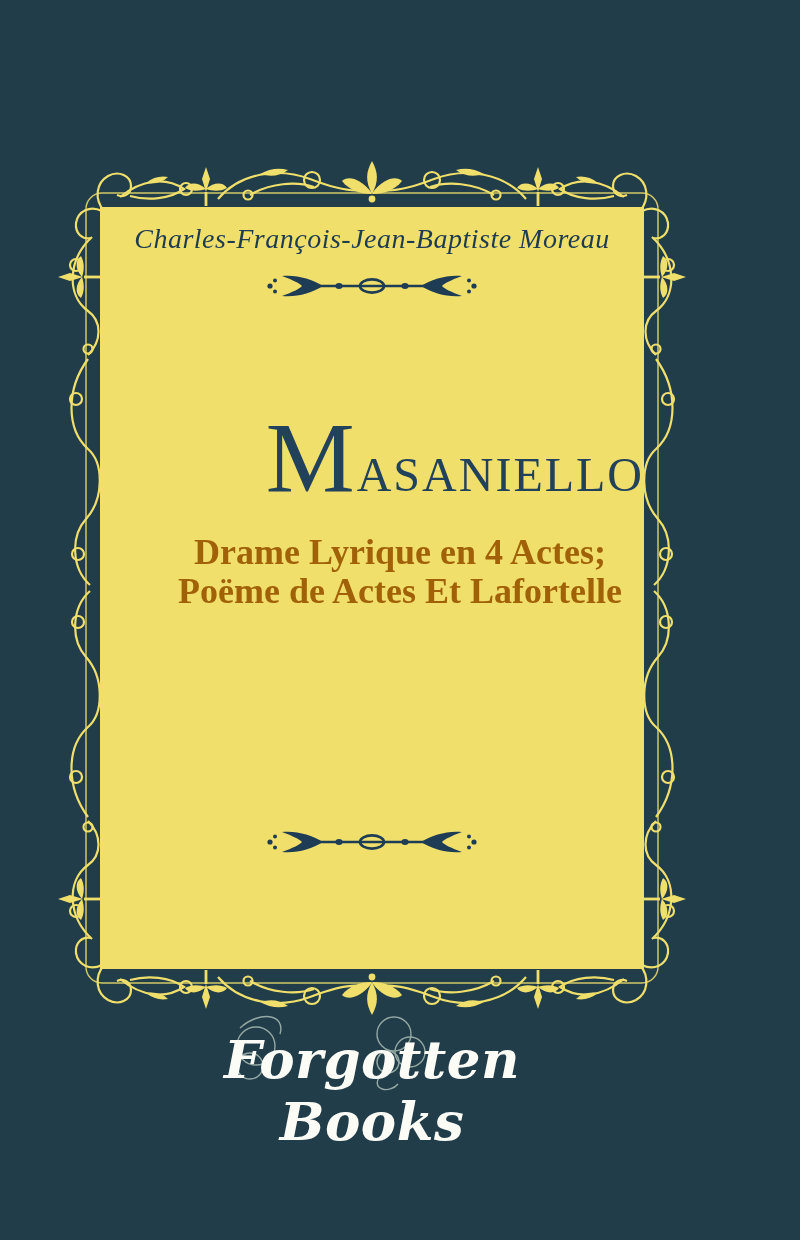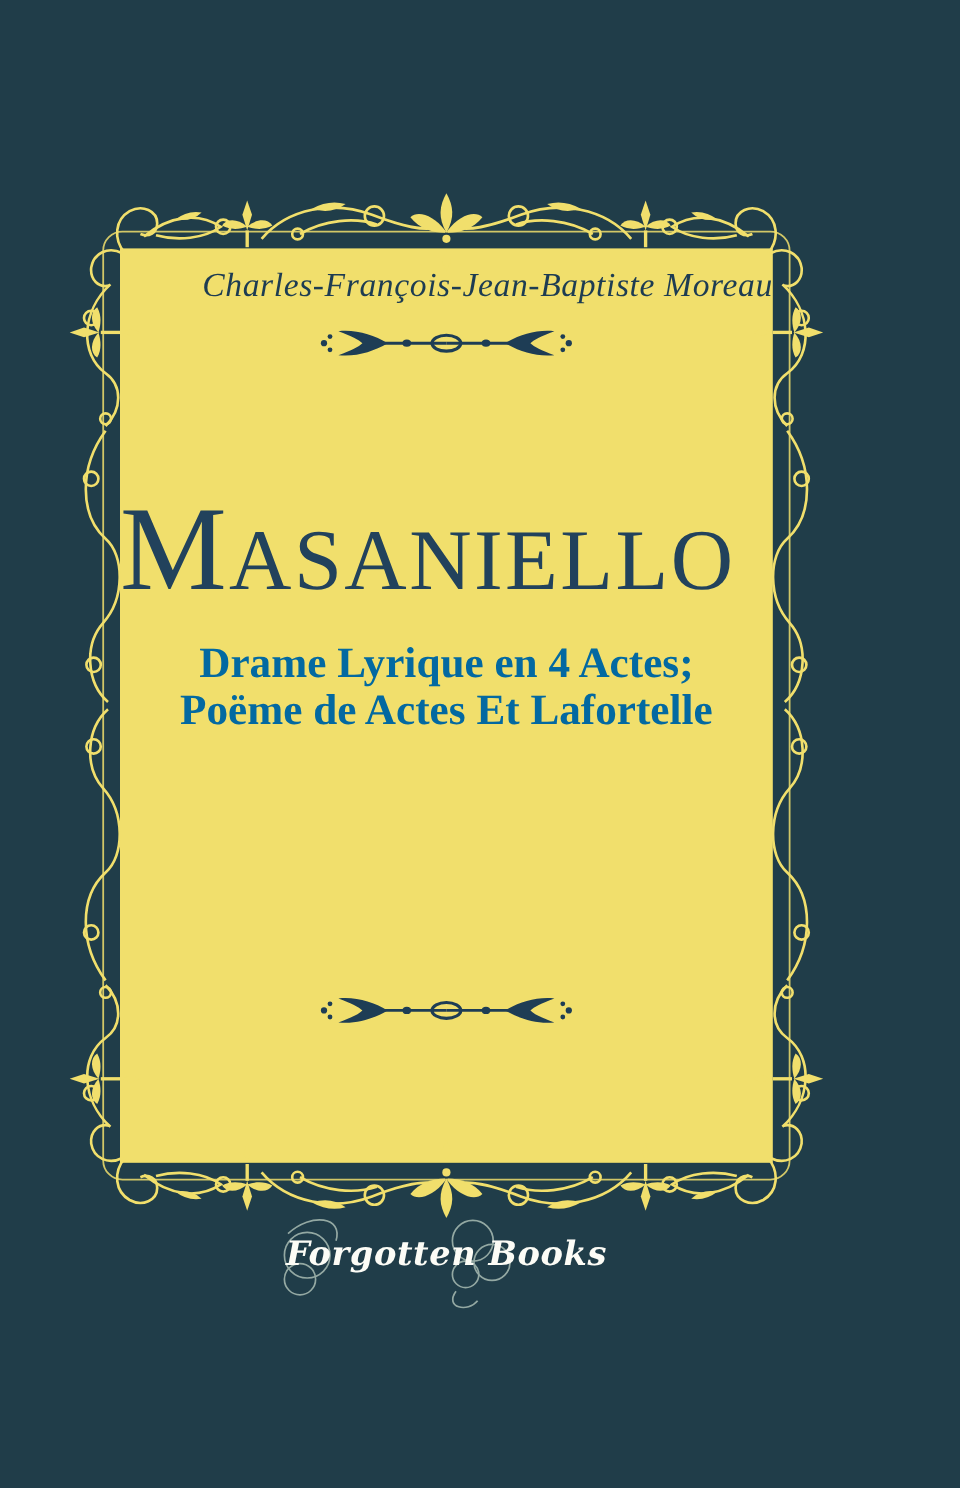--- a/index.html
+++ b/index.html
@@ -15,66 +15,67 @@
   .panel{
     position:absolute;left:100px;top:207px;width:544px;height:762px;
     background:#f1df6c;
   }
 
   
   .ornaments{position:absolute;left:58px;top:158px;width:628px;height:862px;pointer-events:none;}
 
   .author{
     position:absolute;left:0;top:16px;width:100%;
-    text-align:right;
+    text-align:center;
     font-family:"Liberation Serif", serif;
     font-style:italic;
     font-size:28px;
     letter-spacing:0.5px;
     color:#1d3c52;
   }
   .divider{position:absolute;left:50%;transform:translateX(-50%);width:212px;height:30px;}
   .divider-1{top:64px;}
   .divider-2{top:620px;}
 
   .title{
     position:absolute;left:0;top:198px;width:100%;
-    text-align:left;
-    font-family:"Liberation Serif", serif;
-    font-size:72px;
+    text-align:right;
+    font-family:"Liberation Serif", serif;
+    font-size:48px;
     line-height:1.05;
     letter-spacing:2px;
     color:#22425c;
     text-transform:uppercase;
     font-weight:500;
   }
   .title::first-letter{font-size:100px;}
 
   .subtitle{
     position:absolute;left:0;top:326px;width:100%;
     text-align:center;
     font-family:"Liberation Serif", serif;
     font-weight:bold;
     font-size:36px;
     line-height:39px;
-    color:#0369a1;
+    color:#a16207;
+    padding-left:28px;
   }
 
   .logo{
     position:absolute;left:222px;top:1006px;width:300px;height:92px;
     text-align:center;
   }
   .logo-flourish{position:absolute;left:0;top:0;}
   .logo-text{
     position:relative;
     margin-top:22px;
     font-family:"DejaVu Serif", serif;
     font-weight:bold;
     font-style:italic;
-    font-size:28px;
+    font-size:53px;
     color:#fcfcf6;
     letter-spacing:0.5px;
   }
 </style>
 </head>
 <body>
 
 <div class="cover">
 
   <div class="panel">

